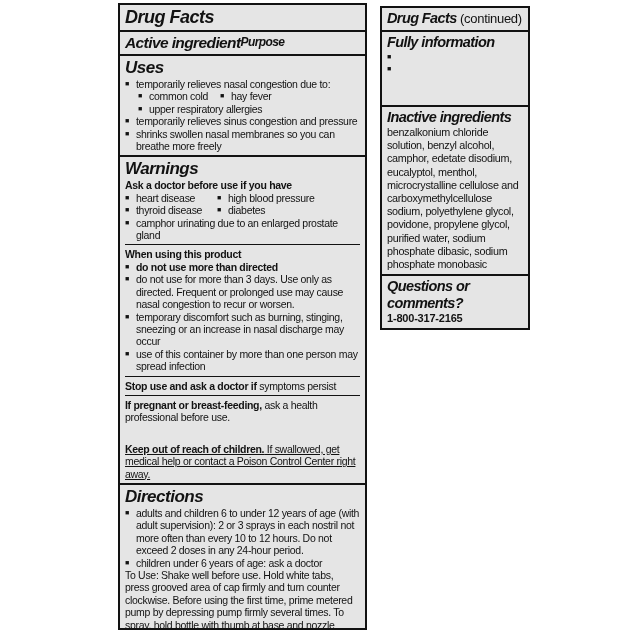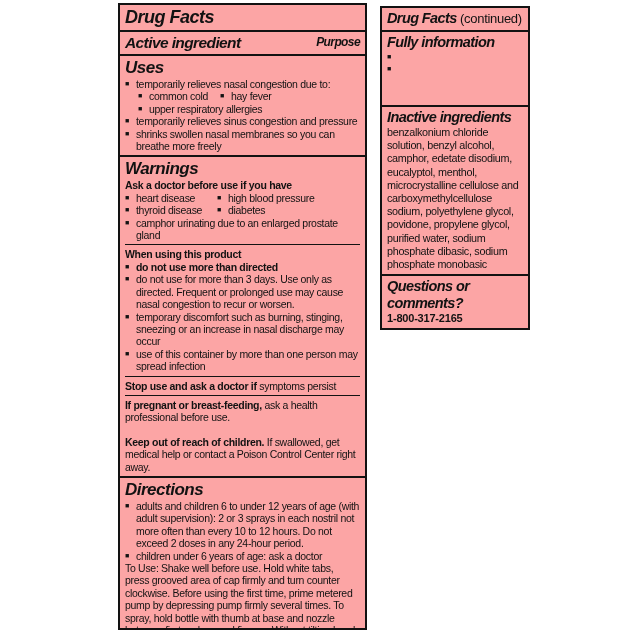--- a/index.html
+++ b/index.html
@@ -1,21 +1,21 @@
 <!DOCTYPE html>
 <html><head>
 <meta charset="utf-8">
 <style>
   html,body{margin:0;padding:0;}
   body{
     width:640px;height:640px;position:relative;background:#ffffff;
     font-family:"Liberation Sans","DejaVu Sans",sans-serif;
     color:#121212;-webkit-font-smoothing:antialiased;
   }
-  .col{position:absolute;background:#fca5a5;border:2px solid #121212;box-sizing:border-box;}
+  .col{position:absolute;background:#e5e5e5;border:2px solid #121212;box-sizing:border-box;}
   .left-col{left:118px;top:3px;width:249px;height:627px;overflow:hidden;}
   .right-col{left:352px;top:6px;width:150px;margin-left:28px;}
   .sec{padding:2px 5px 3px 5px;}
   .sec + .sec{border-top:2px solid #121212;}
   .h1{
     font-size:17px;font-weight:bold;font-style:italic;
     letter-spacing:-0.5px;line-height:20px;
   }
   .h1.big{font-size:18px;}
   .h2{
@@ -34,33 +34,33 @@
     letter-spacing:0;
   }
   .sq.gap{flex:0 0 15px;}
   .indent{margin-left:13px;}
   .pair-row{display:flex;}
   .pair-row .cell1{width:92px;flex:0 0 92px;}
   .uses-pair .cell1{width:82px;flex:0 0 82px;}
   .rule{border-top:1.5px solid #121212;margin:3px 0;}
   .bold-bullet{font-weight:bold;}
   .phone{font-weight:bold;font-size:11px;line-height:13px;letter-spacing:-0.2px;}
-  .mt1{margin-top:12px;}
+  .mt1{margin-top:19px;text-decoration:underline;}
 </style>
 </head>
 <body>
 
 <div class="col left-col">
 
   <div class="sec">
     <div class="h1 big">Drug Facts</div>
   </div>
 
   <div class="sec">
-    <div style="display:flex;justify-content:space-between;">
+    <div style="display:flex;">
       <span class="h2" style="font-size:15.5px;">Active ingredient</span>
       <span class="h2" style="font-size:12px;">Purpose</span>
     </div>
   </div>
 
   <div class="sec">
     <div class="h1">Uses</div>
     <div class="bullet-row">
       <span class="sq">■</span>
       <span>temporarily relieves nasal congestion due to:</span>

